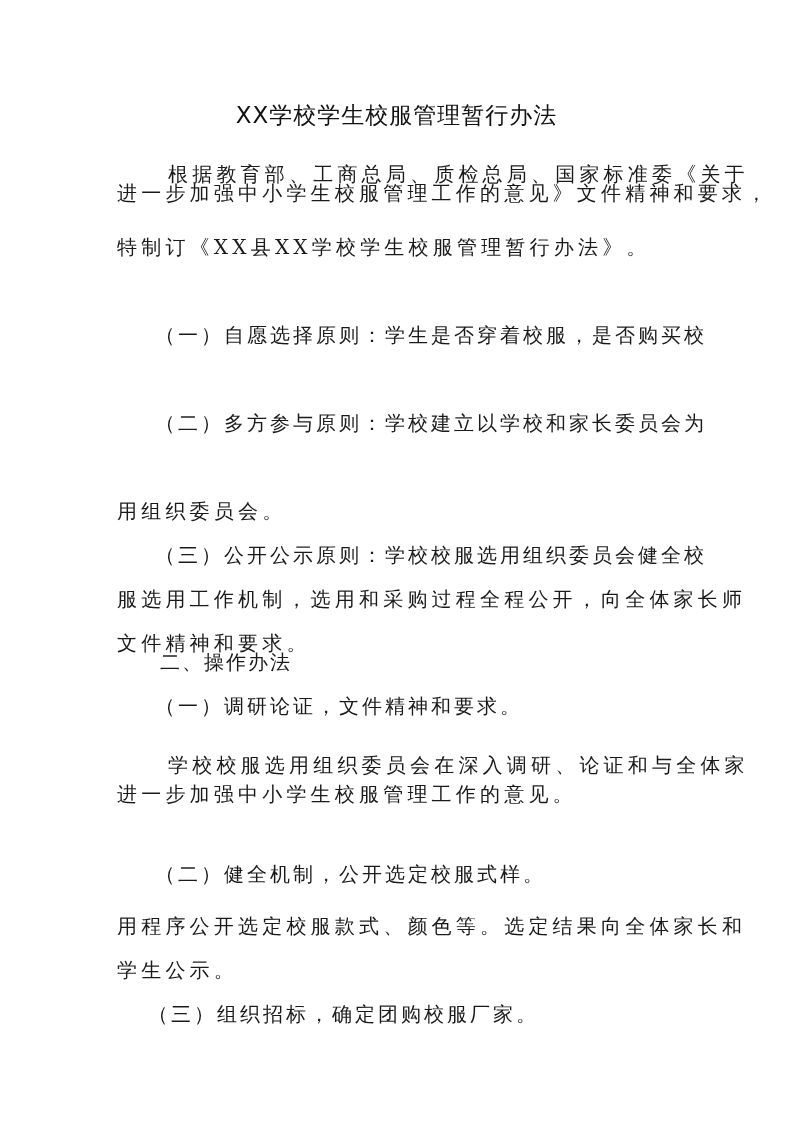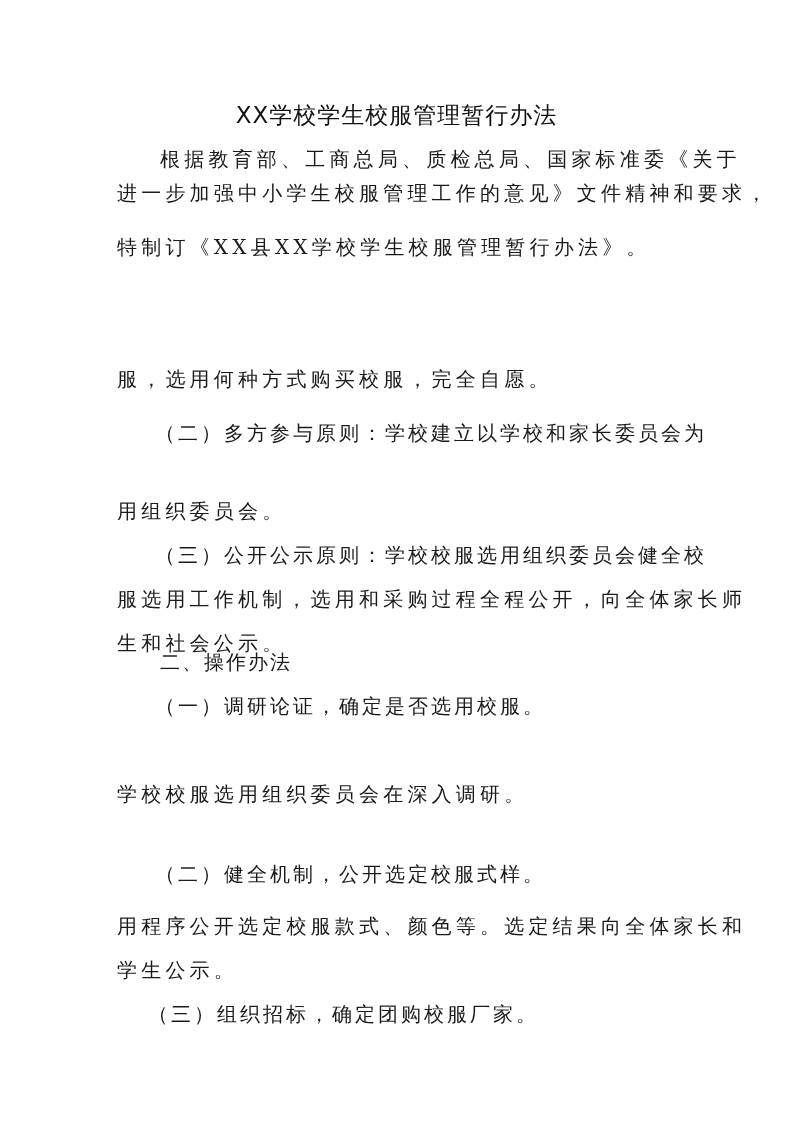--- a/index.html
+++ b/index.html
@@ -10,48 +10,49 @@
     text-align: center;
     font-family: "DejaVu Sans", "Liberation Sans", sans-serif;
     font-size: 23px; color: #111; letter-spacing: 1px;
   }
   .line {
     position: absolute; left: 117px;
     font-family: "DejaVu Serif", "Liberation Serif", serif;
     font-size: 20px; color: #1a1a1a; white-space: nowrap;
     letter-spacing: 4.2px;
   }
-  .indent { left: 160px; }
+  .indent { left: 168px; margin-top: 15px; }
   .heading { left: 160px; letter-spacing: 2px; }
   .sub { left: 155px; letter-spacing: 3px; }
   .sub2 { left: 148px; letter-spacing: 3px; }
 </style>
 </head>
 <body>
 
 <div class="page">
   <div class="title">XX学校学生校服管理暂行办法</div>
 
   <div class="line indent" style="top:146px">根据教育部、工商总局、质检总局、国家标准委《关于</div>
   <div class="line" style="top:180px">进一步加强中小学生校服管理工作的意见》文件精神和要求，</div>
   <div class="line" style="top:234px">特制订《XX县XX学校学生校服管理暂行办法》。</div>
 
 
-  <div class="line" style="top:366px">服，选用何种方式购买校服，完全自愿。</div>
+  <div class="line sub" style="top:322px">（一）自愿选择原则：学生是否穿着校服，是否购买校</div>
 
-  <div class="line sub" style="top:420px">（二）多方参与原则：学校建立以学校和家长委员会为</div>
+  <div class="line sub" style="top:410px">（二）多方参与原则：学校建立以学校和家长委员会为</div>
   <div class="line" style="top:498px">用组织委员会。</div>
 
   <div class="line sub" style="top:542px">（三）公开公示原则：学校校服选用组织委员会健全校</div>
   <div class="line" style="top:586px">服选用工作机制，选用和采购过程全程公开，向全体家长师</div>
-  <div class="line" style="top:630px">生和社会公示。</div>
+  <div class="line" style="top:630px">文件精神和要求。</div>
 
   <div class="line heading" style="top:649px">二、操作办法</div>
 
-  <div class="line sub" style="top:693px">（一）调研论证，确定是否选用校服。</div>
-  <div class="line" style="top:781px">学校校服选用组织委员会在深入调研。</div>
+  <div class="line sub" style="top:693px">（一）调研论证，文件精神和要求。</div>
+  <div class="line indent" style="top:737px">学校校服选用组织委员会在深入调研、论证和与全体家</div>
+  <div class="line" style="top:781px">进一步加强中小学生校服管理工作的意见。</div>
 
   <div class="line sub" style="top:861px">（二）健全机制，公开选定校服式样。</div>
   <div class="line" style="top:913px">用程序公开选定校服款式、颜色等。选定结果向全体家长和</div>
   <div class="line" style="top:957px">学生公示。</div>
 
   <div class="line sub2" style="top:1001px">（三）组织招标，确定团购校服厂家。</div>
 </div>
 
 </body></html>

